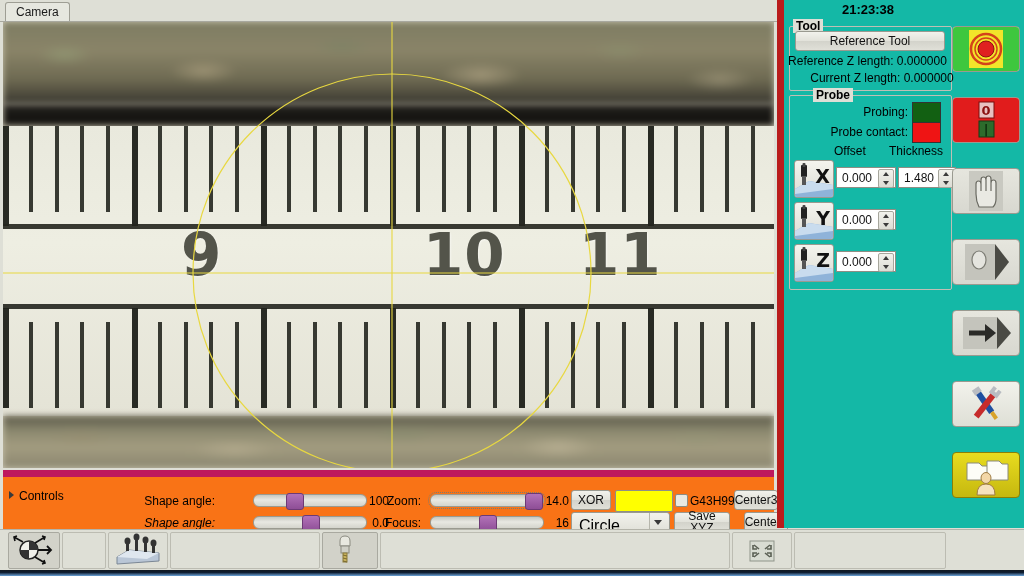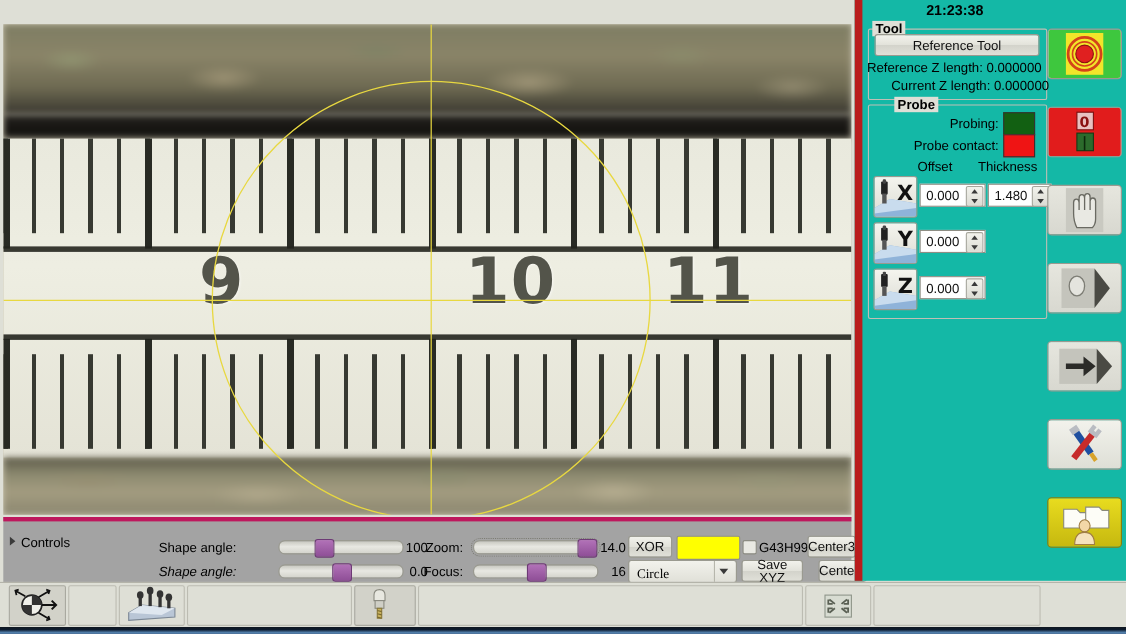--- a/index.html
+++ b/index.html
@@ -130,22 +130,22 @@
     padding: 4px 8px 4px 5px;
     font-size: 13px;
     line-height: 17px;
     font-family: "DejaVu Sans", sans-serif;
     white-space: pre;
   }
   
   #ctrlbar {
     position: absolute; left: 3px; top: 470px;
     width: 771px; height: 56px;
-    background: #a3a3a3;
-    border-top: 4px solid #be185d;
+    background: #f97316;
+    border-top: 7px solid #be185d;
   }
   #controls-expander {
     position: absolute; left: 6px; top: 12px;
     font-size: 12px; color: #000;
   }
   #controls-expander .tri {
     display: inline-block; width: 0; height: 0;
     border-left: 5px solid #3a3a3a;
     border-top: 4px solid transparent;
     border-bottom: 4px solid transparent;
@@ -191,23 +191,22 @@
     background: #e9e9e2;
     border: 1px solid #8c8c82;
     border-radius: 2px;
   }
   #g43-label { position: absolute; font-size: 12px; }
   #shape-select {
     position: absolute;
     background: linear-gradient(180deg,#f2f2ec,#e0e0d8);
     border: 1px solid #9a9a90;
     border-radius: 3px;
-    font-size: 12px;
+    font-size: 16px;
     box-sizing: border-box;
-    font-family: Liberation Serif, serif;
   }
   #shape-select .sel-text { position: absolute; left: 7px; top: 4px; }
   #shape-select .sel-arrow {
     position: absolute; right: 4px; top: 0; bottom: 0;
     width: 15px; border-left: 1px solid #b6b6ac;
     display: flex; align-items: center; justify-content: center;
   }
   .caret {
     width: 0; height: 0;
     border-left: 4px solid transparent;
@@ -317,34 +316,37 @@
     background: linear-gradient(180deg,#101820 0%, #0d1b2e 40%, #6ba3d8 100%);
   }
 </style>
 </head>
 <body>
 
 <div id="app">
 
   <div id="left-pane">
 
+    <div id="tabstrip">
+      <div id="tab-camera">Camera</div>
+    </div>
 
     <div id="camera-view">
 
       <div class="bg-strip blurry" id="bg-top"></div>
       <div class="bg-strip blurry" id="bg-dark"></div>
 
       <div id="ruler">
         <div class="tickband" id="ticks-upper-long"></div>
         <div class="tickband" id="ticks-upper"></div>
         <div id="rule-line-up"></div>
 
         <div class="rulenum" style="left:178px; top:95px;">9</div>
         <div class="rulenum" style="left:372px; top:95px;margin-left:48px;">10</div>
-        <div class="rulenum" style="left:600px; top:95px;">11</div>
+        <div class="rulenum" style="left:576px; top:95px;">11</div>
 
         <div id="rule-line-lo"></div>
         <div class="tickband" id="ticks-lower-long"></div>
         <div class="tickband" id="ticks-lower"></div>
       </div>
 
       <div class="bg-strip blurry" id="bg-bottom"></div>
 
       <svg id="overlay" viewBox="0 0 771 446" preserveAspectRatio="none">
         <circle id="ov-circle" cx="389" cy="251" r="199" fill="none" stroke="#e8d840" stroke-width="1.2"></circle>

